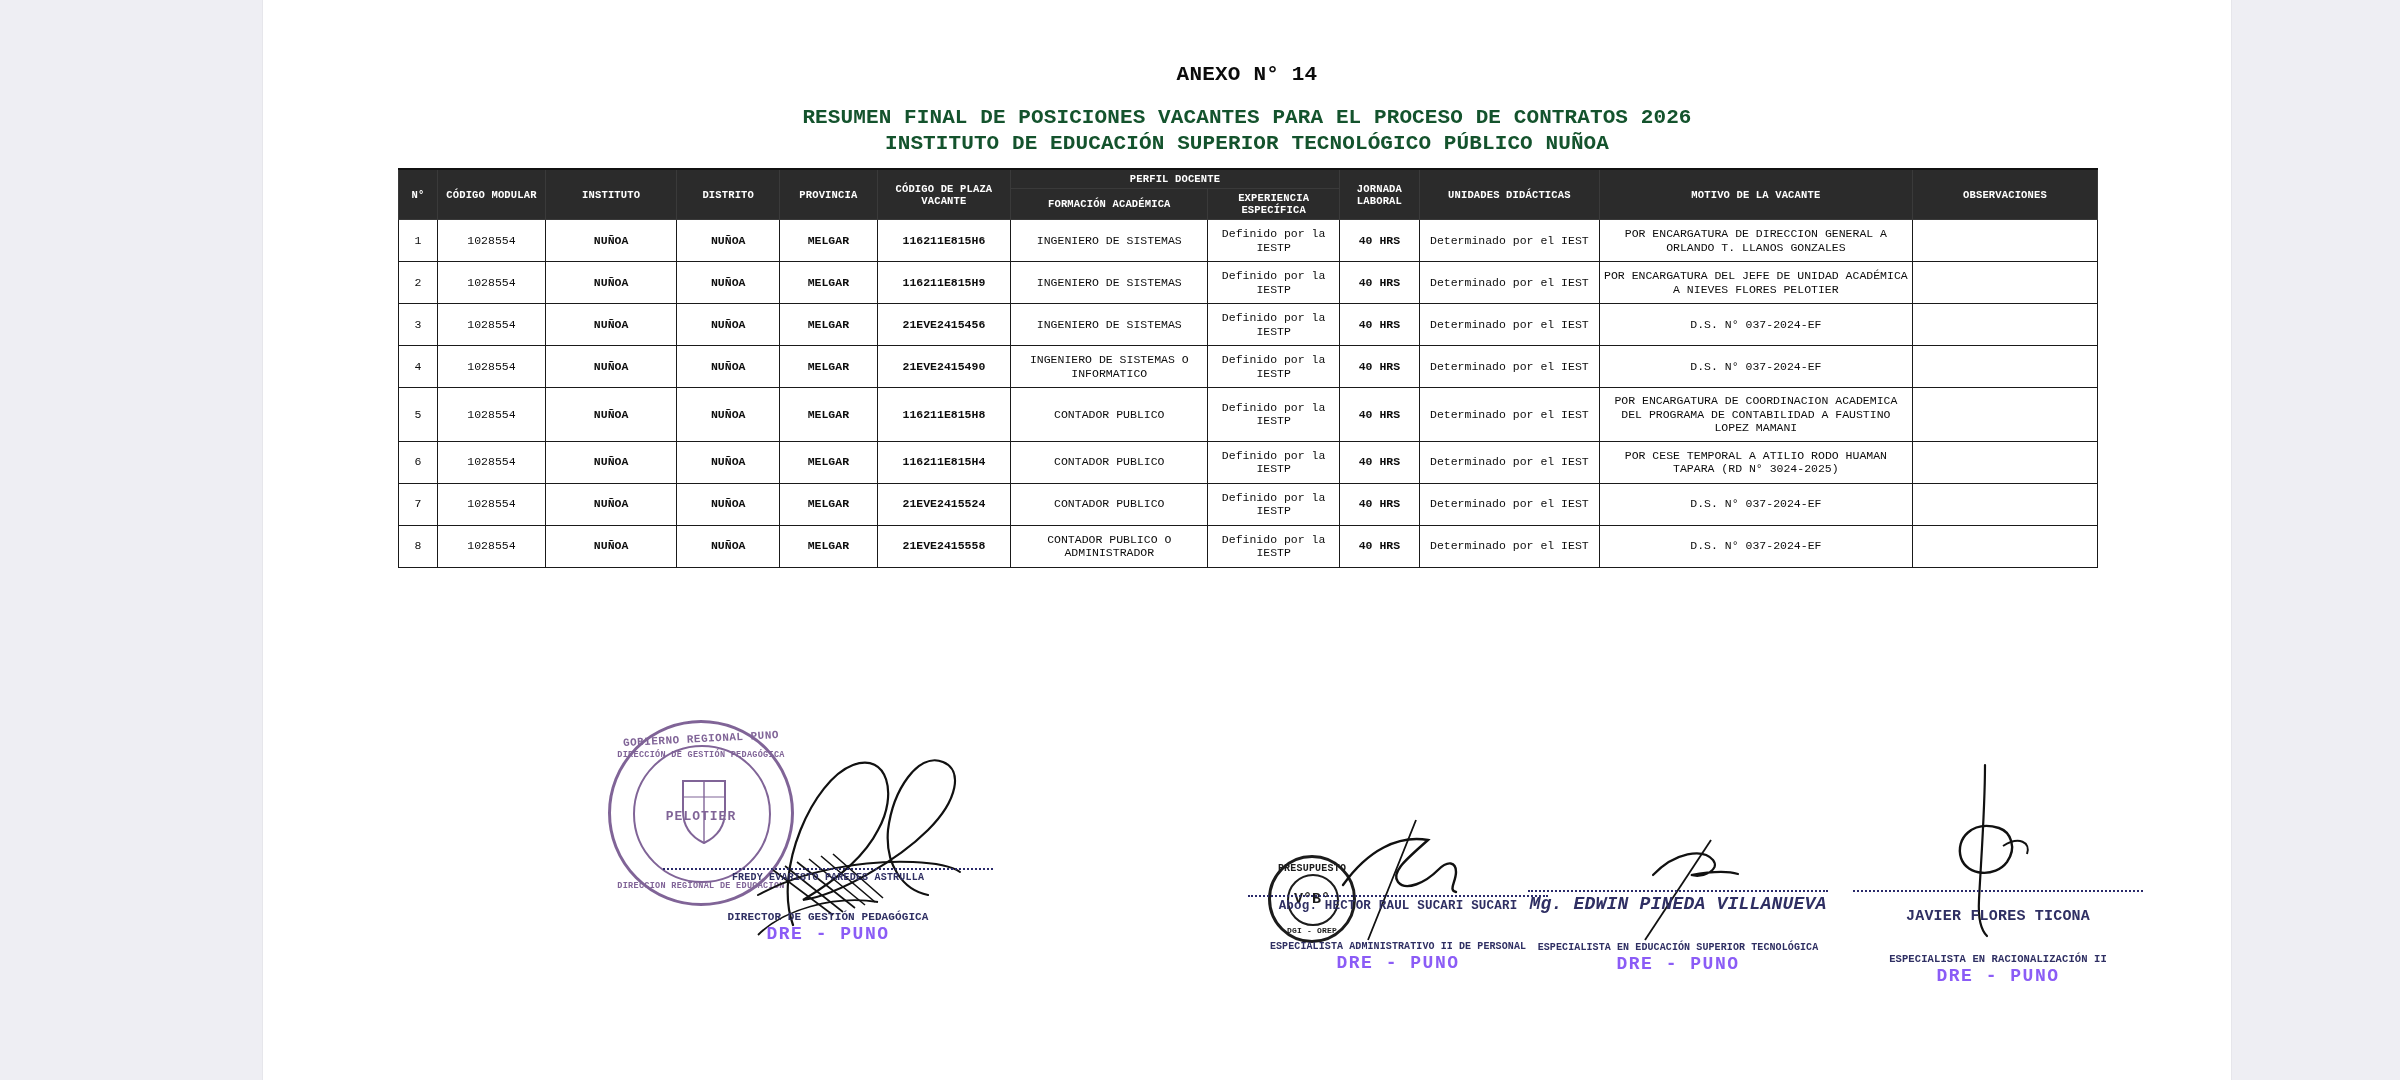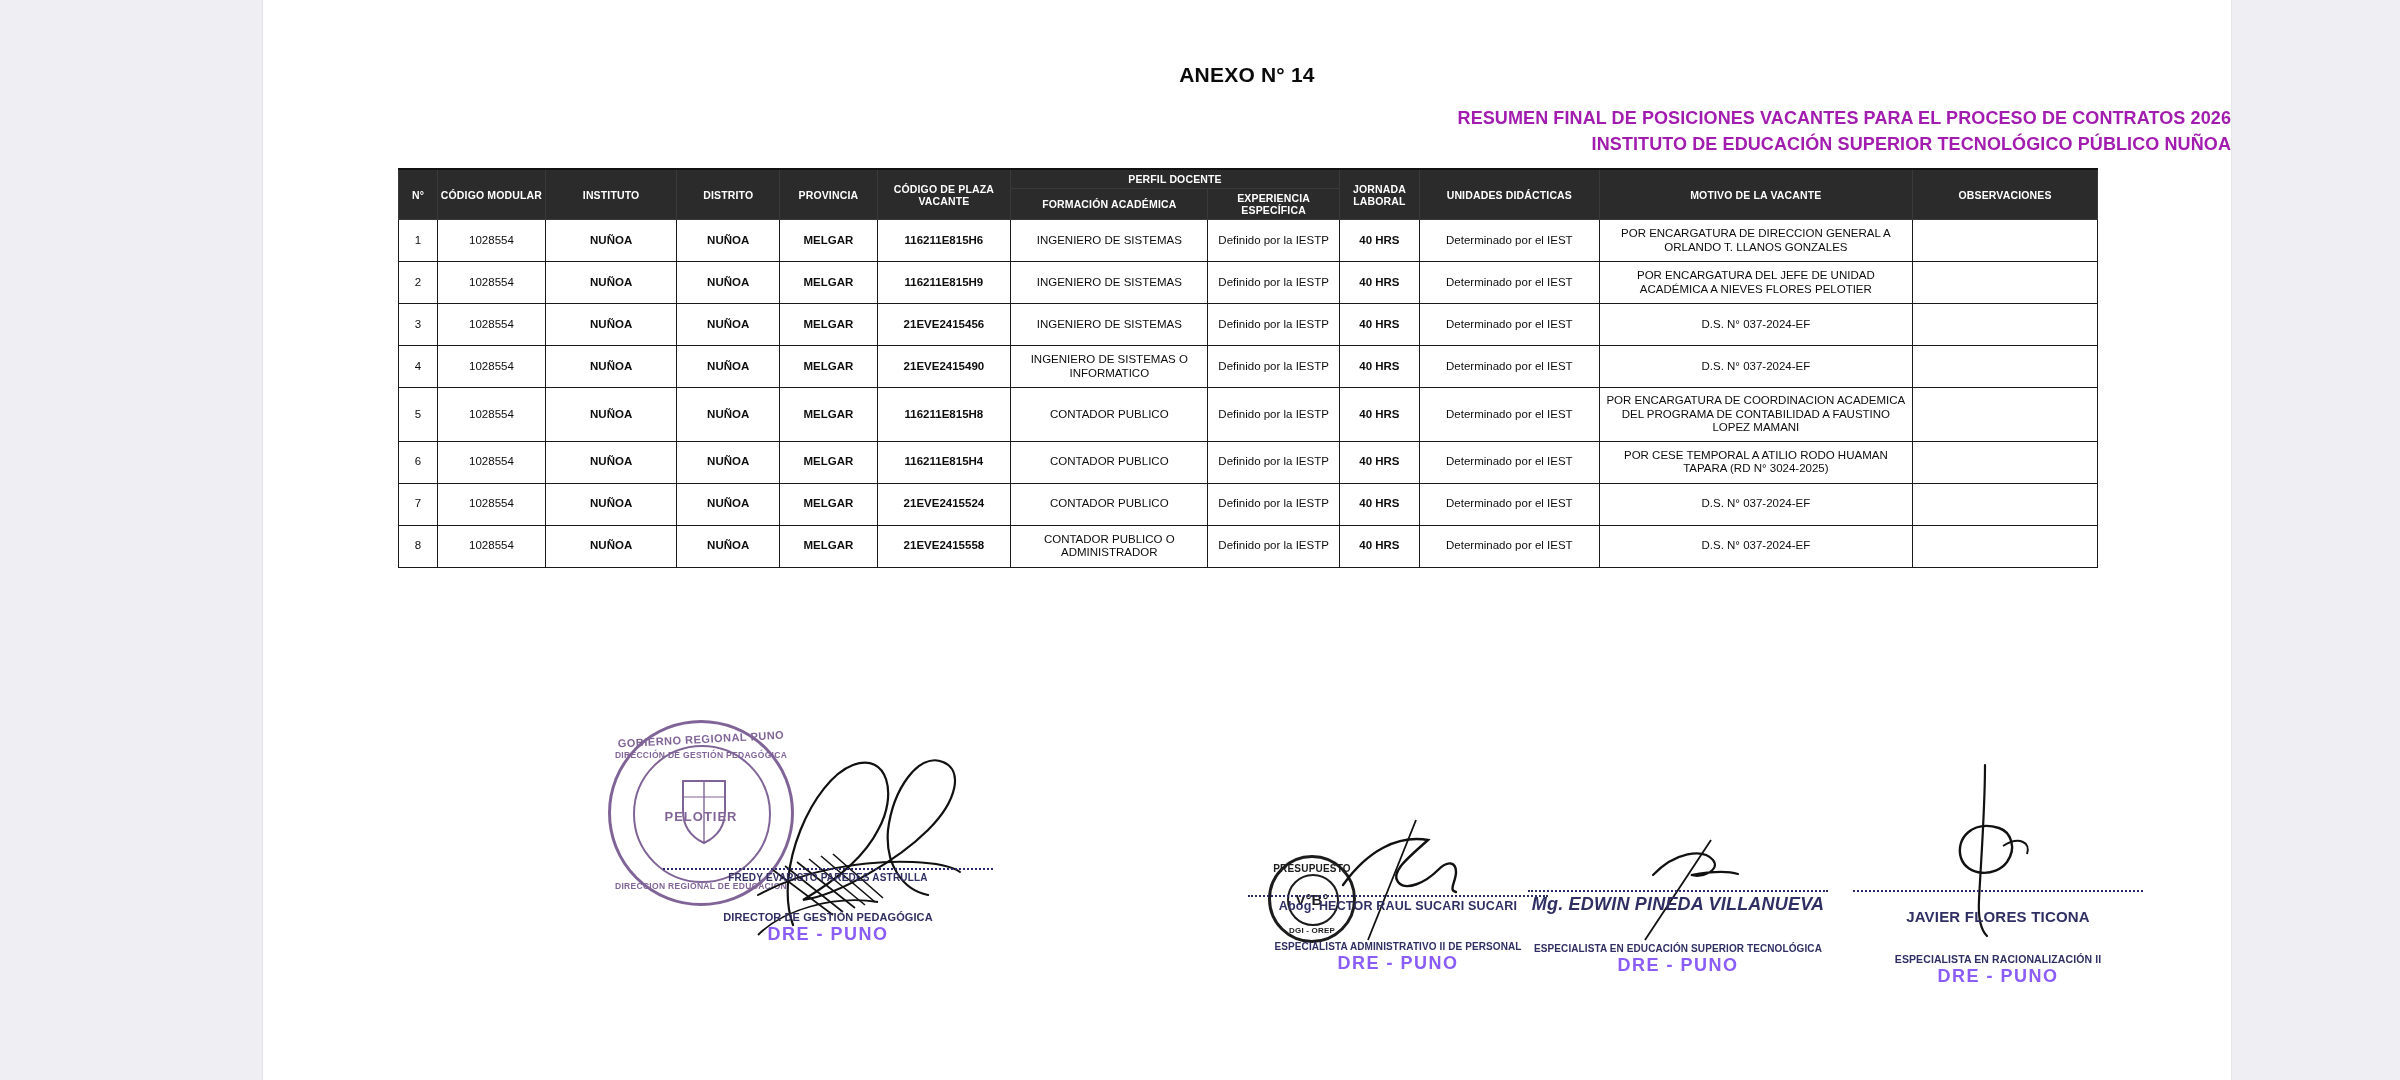--- a/index.html
+++ b/index.html
@@ -7,20 +7,21 @@
     margin: 0; padding: 0;
     width: 2400px; height: 1080px;
     background: #eeeef3;
     font-family: "Liberation Sans", sans-serif;
     overflow: hidden;
   }
   #viewport {
     position: relative;
     width: 2400px; height: 991px;
     background: #eeeef3;
+    font-family: Liberation Mono, monospace;
   }
   
   #page {
     position: absolute;
     left: 263px; top: 0;
     width: 1968px; height: 1080px;
     background: #ffffff;
     box-shadow: 0 0 0 1px rgba(0,0,0,0.03);
     overflow: hidden;
   }
@@ -33,26 +34,25 @@
     font-weight: bold;
     letter-spacing: 0.2px;
     color: #0b0b0b;
   }
   .doc-subtitle-wrap {
     position: absolute;
     left: 0; right: 0; top: 105px;
     text-align: center;
   }
   .doc-subtitle {
-    font-size: 18px;
+    font-size: 21px;
     font-weight: bold;
     line-height: 26px;
-    color: #a21caf;
+    color: #14532d;
     letter-spacing: 0.1px;
-    text-align: right;
   }
   
   #vacancy-table {
     position: absolute;
     left: 135px;
     top: 168px;
     width: 1700px;
     border-collapse: collapse;
     table-layout: fixed;
     background: #fff;

